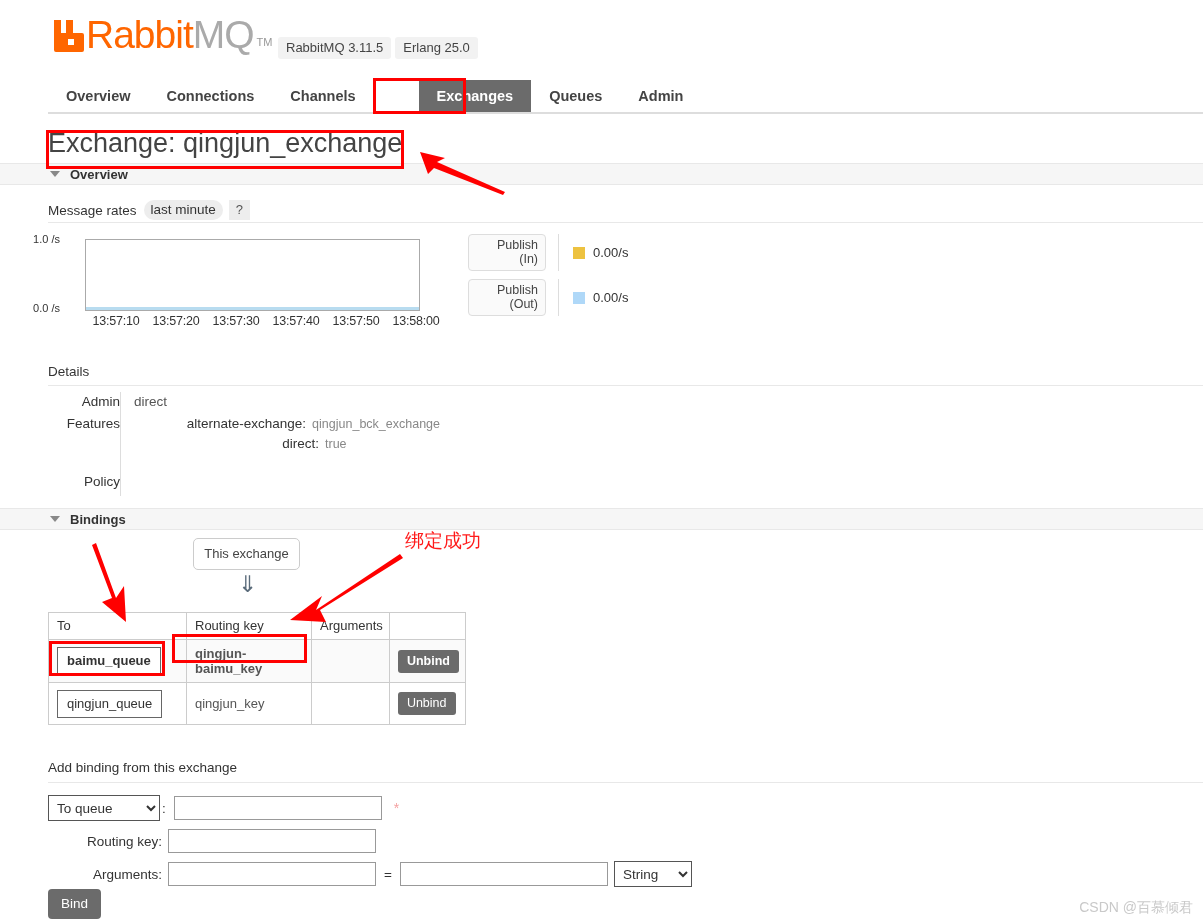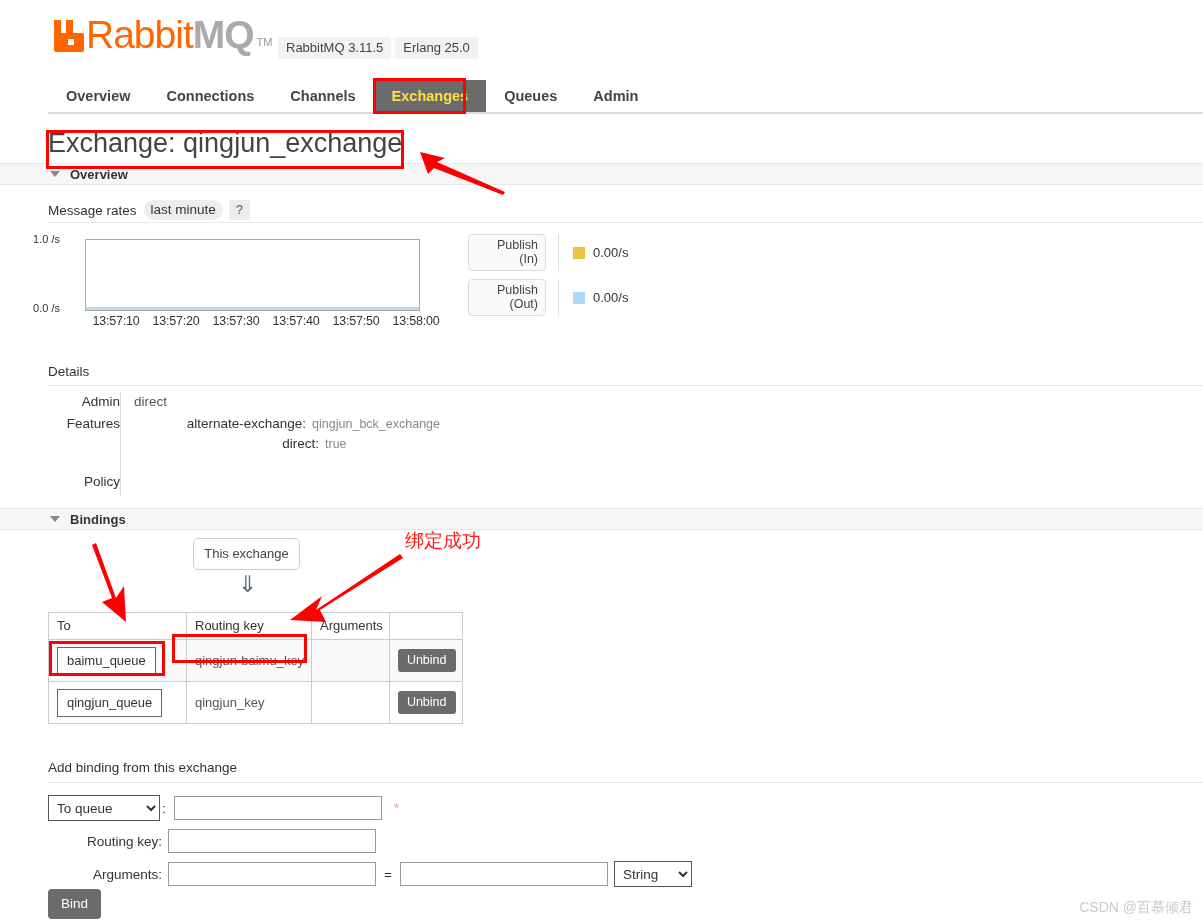--- a/index.html
+++ b/index.html
@@ -12,36 +12,36 @@
     overflow: hidden;
   }
   #page { position: relative; width: 1203px; height: 923px; }
 
   
   .header { position: absolute; left: 0; top: 0; width: 1203px; height: 78px; }
   .logo-wrap { position: absolute; left: 52px; top: 18px; display: flex; align-items: flex-end; }
   .logo-mark { width: 32px; height: 34px; margin-right: 2px; }
   .logo-text { font-size: 39px; line-height: 34px; letter-spacing: -1px; font-weight: 400; }
   .logo-rabbit { color: #f60; }
-  .logo-mq { color: #aaa; font-weight: bold; }
+  .logo-mq { color: #aaa; }
   .logo-tm { font-size: 11px; color: #999; margin-left: 3px; padding-bottom: 4px; }
   .vbadges { position: absolute; left: 278px; top: 37px; display: flex; gap: 4px; }
   .vbadge {
     background: #f2f2f2; color: #444; font-size: 13px;
     padding: 3px 8px 4px 8px; border-radius: 3px; white-space: nowrap;
   }
 
   
   .nav { position: absolute; left: 48px; top: 80px; width: 1155px; height: 32px; }
   .nav ul { list-style: none; margin: 0; padding: 0; display: flex; }
   .nav li {
     font-size: 14.5px; font-weight: bold; color: #444;
     padding: 8px 18px 9px 18px; cursor: pointer; white-space: nowrap;
   }
-  .nav li.active { background: #6b6b6b; color: #fde047; }
+  .nav li.active { background: #6b6b6b; color: #ffffff; margin-left: 45px; }
   .nav-underline {
     position: absolute; left: 0; top: 32px; width: 1155px; height: 2px; background: #ddd;
   }
 
   
   .page-title {
     position: absolute; left: 48px; top: 128px;
     font-size: 27px; font-weight: 400; color: #444; white-space: nowrap;
   }
 
@@ -134,21 +134,21 @@
     border: 1px solid #ccc; padding: 5px 6px 6px 8px; background: #fff;
   }
   .btable td {
     border: 1px solid #ccc; padding: 6px 6px 6px 8px;
     font-size: 13px; color: #555; vertical-align: middle;
   }
   .col-to { width: 138px; }
   .col-rk { width: 125px; }
   .col-args { width: 74px; }
   .col-act { width: 70px; }
-  .btable tr.r1 td { background: #fafafa; height: 42px; }
+  .btable tr.r1 td { background: #fafafa; height: 42px; font-weight: bold; }
   .btable tr.r2 td { background: #fff; height: 42px; }
   .queue-chip {
     display: inline-block; border: 1px solid #666; background: #fff;
     font-size: 13px; color: #333; padding: 6px 9px 7px 9px; line-height: 1;
   }
   .unbind-btn {
     display: inline-block; background: #6b6b6b; color: #fff; font-size: 12.5px;
     padding: 4px 9px 5px 9px; border-radius: 3px; cursor: pointer;
   }
 

